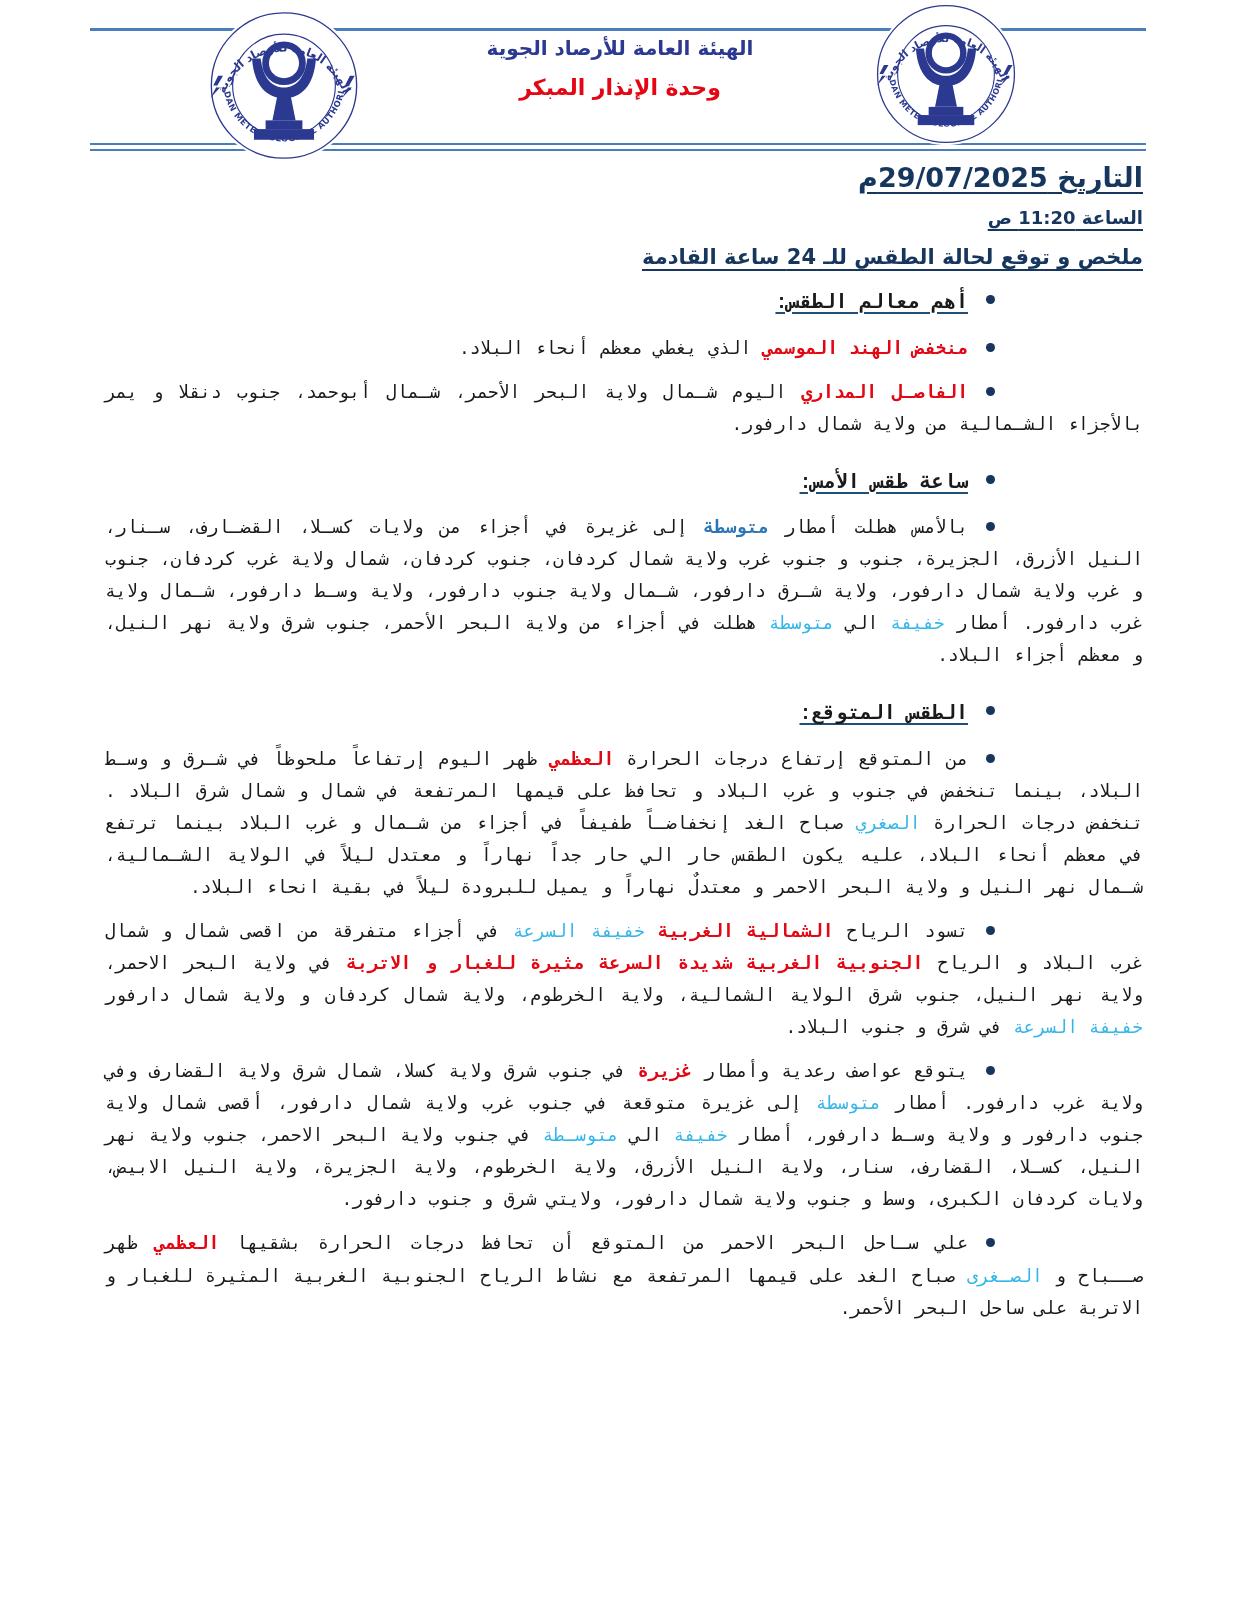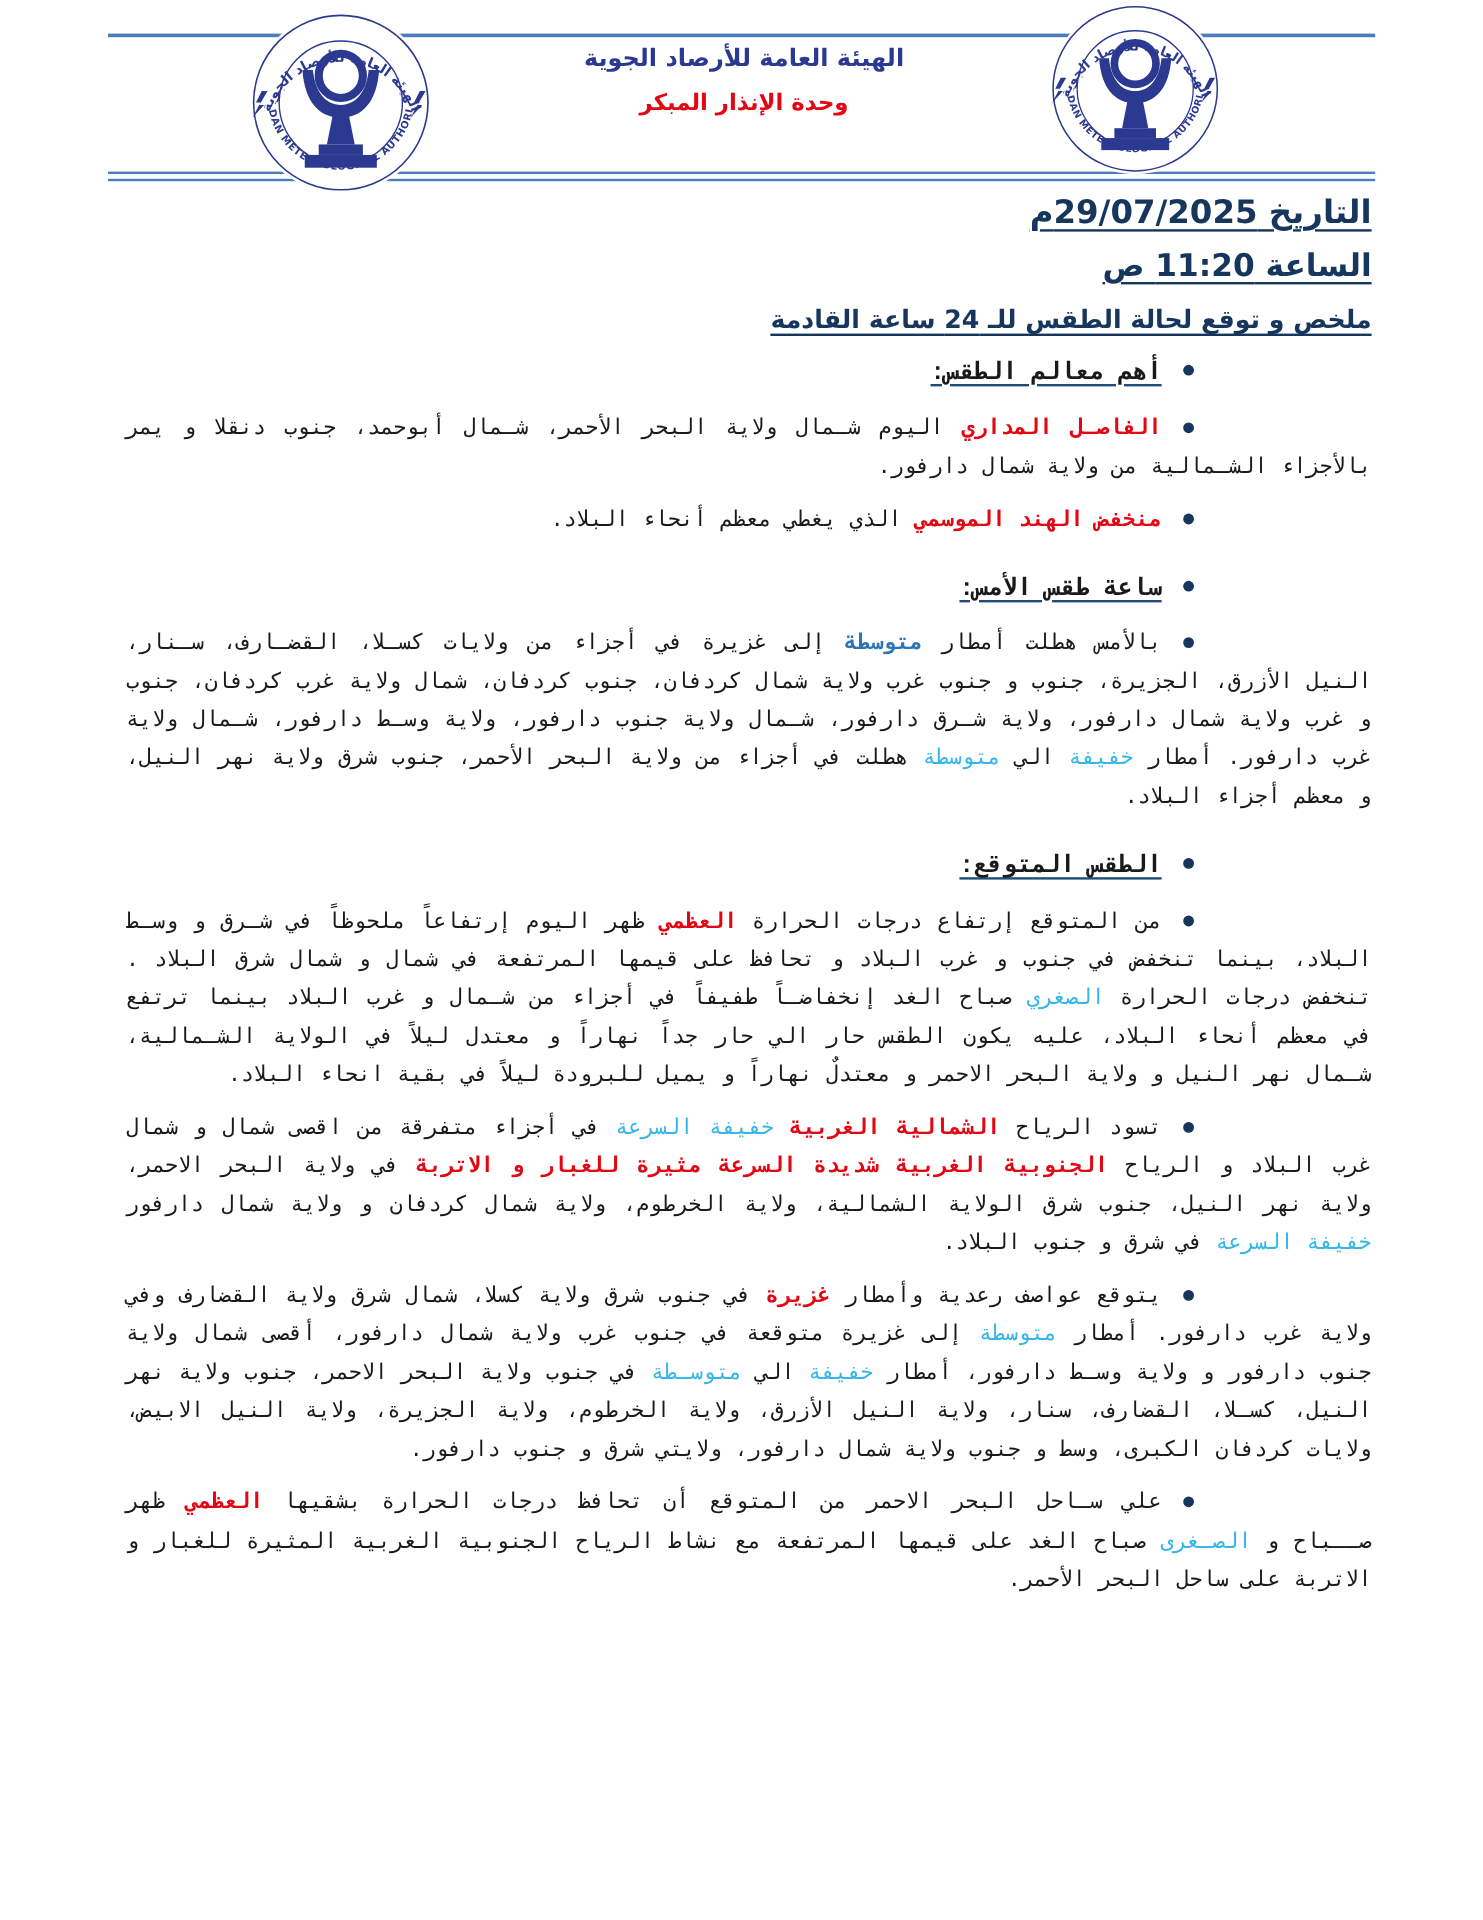--- a/index.html
+++ b/index.html
@@ -17,28 +17,28 @@
   .hdr{position:relative;height:158px;}
   .rule{position:absolute;left:90px;right:90px;}
   .rule-top{top:28px;height:3px;background:var(--c-rule);}
   .rule-bottom{top:143px;height:4px;border-top:2.5px solid var(--c-rule);border-bottom:2.5px solid var(--c-rule);}
   .logo{position:absolute;}
   .logo-left{left:205px;top:8px;width:158px;height:155px;}
   .logo-right{left:872px;top:1px;width:148px;height:146px;}
   .logo svg{width:100%;height:100%;display:block;}
   .hdr-text{position:absolute;left:380px;width:480px;top:36px;text-align:center;}
   .org{font-size:20px;font-weight:bold;color:var(--c-logo);}
-  .unit{margin-top:15px;font-size:19px;font-weight:bold;color:var(--c-red);}
+  .unit{margin-top:15px;font-size:22px;font-weight:bold;color:var(--c-red);}
   
   .meta{margin:4px 93px 12px 100px;}
   .date,.time{
     text-align:right;font-weight:bold;color:var(--c-navy);
     font-size:27px;text-decoration:underline;text-decoration-thickness:2px;text-underline-offset:5px;
   }
-  .time{margin-top:14px;font-size:26px;}
+  .time{margin-top:14px;font-size:18px;}
   .doc-title{
     margin-top:17px;text-align:right;font-weight:bold;color:var(--c-navy);
     font-size:21px;text-decoration:underline;text-decoration-thickness:2px;text-underline-offset:5px;
   }
   
   .content{margin:16px 93px 0 105px;direction:rtl;font-family:Liberation Mono, monospace;}
   .section{margin-top:24px;}
   .section:first-child{margin-top:12px;}
   .li{position:relative;margin-bottom:12px;}
   .li .bullet{
@@ -129,25 +129,25 @@
   </div>
 
   <main class="content">
       <section class="section">
         <div class="li head">
           <span class="bullet"></span>
           <p class="para"><span class="c-k">أهم معالم الطقس:</span></p>
         </div>
         <div class="li">
           <span class="bullet"></span>
-          <p class="para"><span class="c-red">الفاصـل المداري</span><span class="c-k"> اليوم  شـمال ولاية البحر الأحمر، شـمال أبوحمد، جنوب دنقلا و يمر بالأجزاء الشـمالية من ولاية شمال دارفور.</span></p>
+          <p class="para"><span class="c-red">منخفض الهند الموسمي</span><span class="c-k"> الذي يغطي معظم  أنحاء البلاد.</span></p>
         </div>
         <div class="li">
           <span class="bullet"></span>
-          <p class="para"><span class="c-red">منخفض الهند الموسمي</span><span class="c-k"> الذي يغطي معظم  أنحاء البلاد.</span></p>
+          <p class="para"><span class="c-red">الفاصـل المداري</span><span class="c-k"> اليوم  شـمال ولاية البحر الأحمر، شـمال أبوحمد، جنوب دنقلا و يمر بالأجزاء الشـمالية من ولاية شمال دارفور.</span></p>
         </div>
       </section>
       <section class="section">
         <div class="li head">
           <span class="bullet"></span>
           <p class="para"><span class="c-k">ساعة طقس الأمس:</span></p>
         </div>
         <div class="li">
           <span class="bullet"></span>
           <p class="para"><span class="c-k">بالأمس هطلت أمطار </span><span class="c-mblue">متوسطة</span><span class="c-k"> إلى غزيرة في أجزاء من ولايات كسـلا، القضـارف، سـنار، النيل الأزرق، الجزيرة، جنوب و جنوب غرب ولاية شمال كردفان، جنوب كردفان، شمال ولاية غرب كردفان، جنوب و غرب ولاية شمال دارفور، ولاية شـرق دارفور، شـمال ولاية جنوب دارفور، ولاية وسـط دارفور، شـمال ولاية غرب دارفور. أمطار </span><span class="c-cyan">خفيفة</span><span class="c-k"> الي </span><span class="c-cyan">متوسطة</span><span class="c-k"> هطلت في أجزاء من ولاية  البحر الأحمر، جنوب شرق ولاية نهر النيل، و معظم أجزاء البلاد.</span></p>

